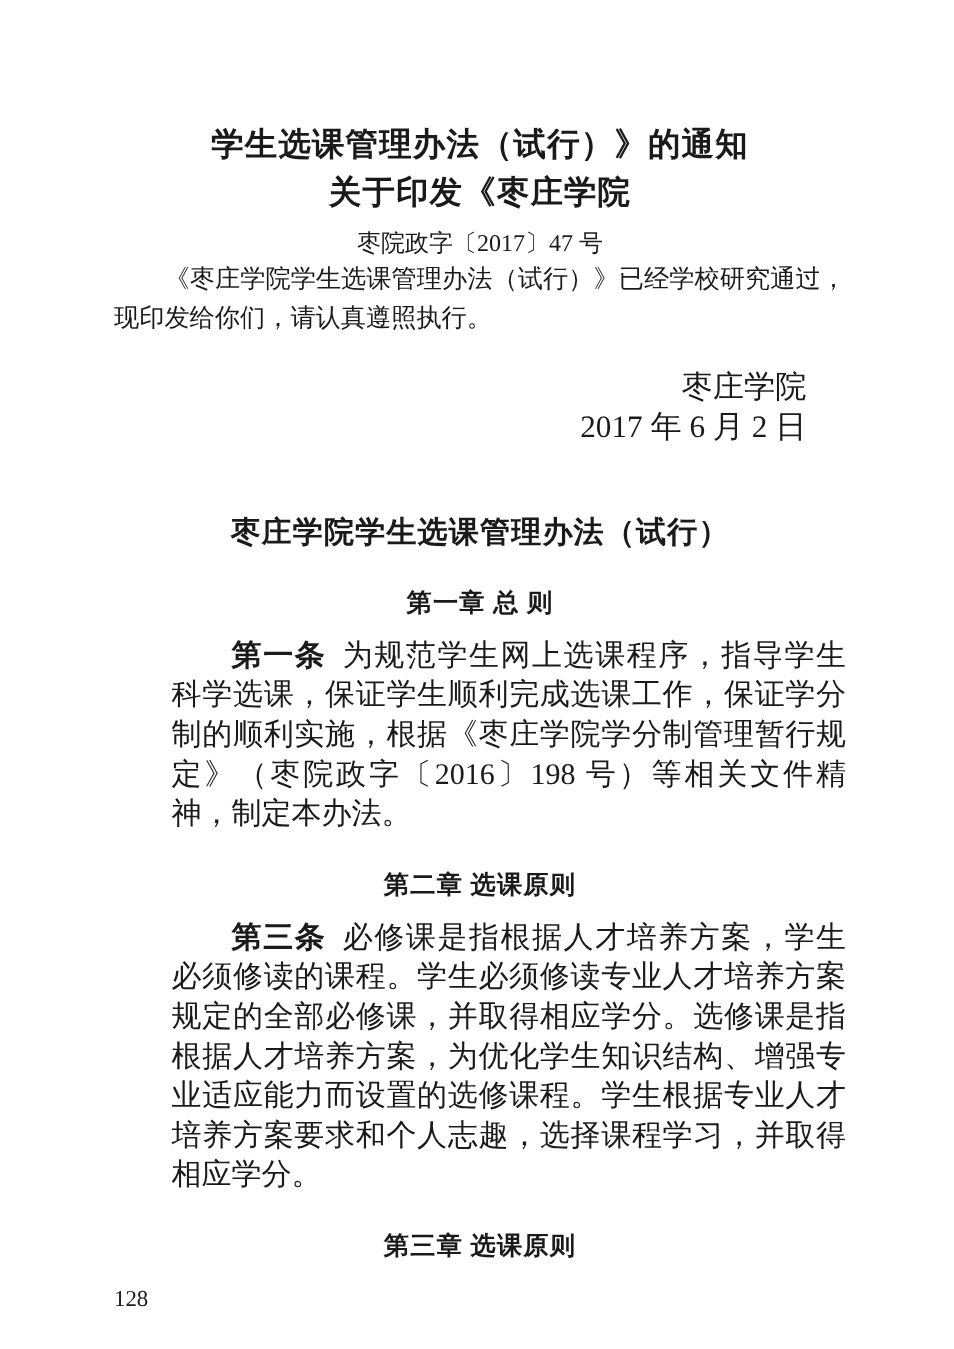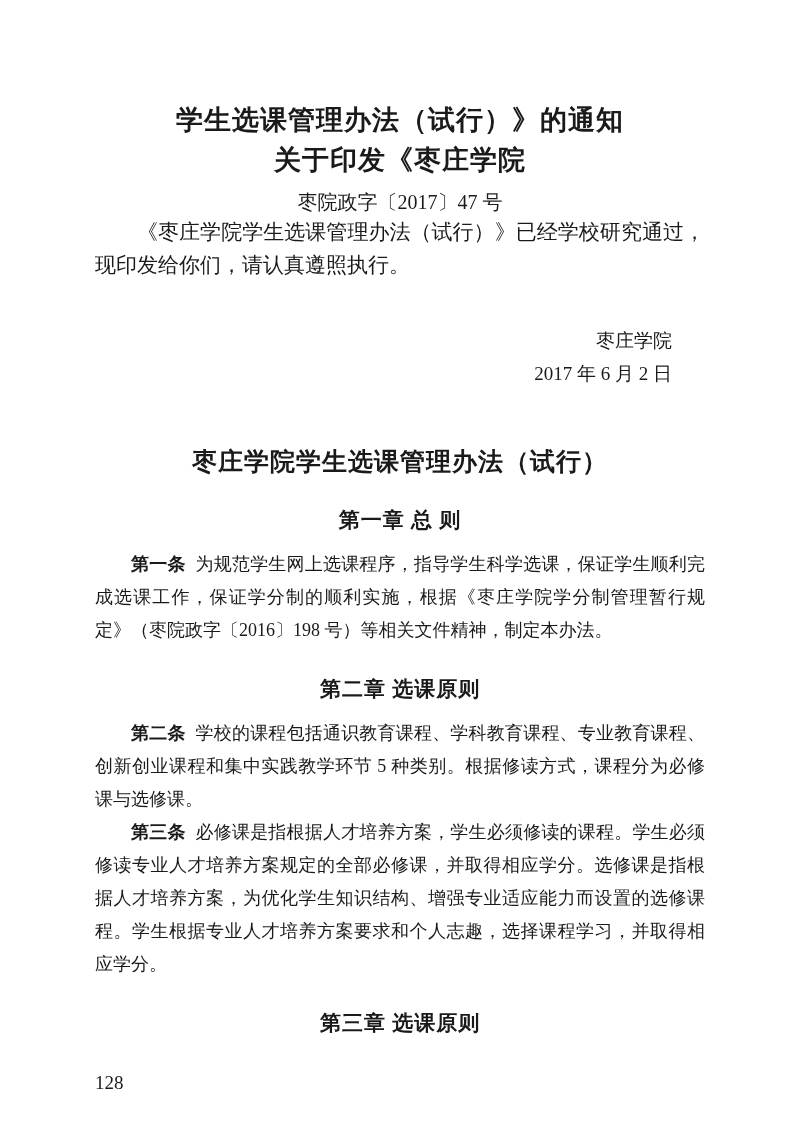--- a/index.html
+++ b/index.html
@@ -35,24 +35,24 @@
     line-height: 33px;
     margin-top: 38px;
   }
   .notice-body {
     font-size: 21px;
     line-height: 33px;
     text-indent: 2em;
     text-align: justify;
   }
   .signature-block {
-    margin-top: 42px;
+    margin-top: 24px;
     text-align: right;
     padding-right: 33px;
-    font-size: 19px;
+    font-size: 26px;
     line-height: 33px;
   }
   .signature-block .sig-line { display: block; }
   
   .regulation-title {
     margin-top: 55px;
     text-align: center;
     font-weight: bold;
     font-size: 25px;
     letter-spacing: 1px;
@@ -60,24 +60,25 @@
   .chapter-heading {
     text-align: center;
     font-weight: bold;
     font-size: 21px;
     margin-top: 28px;
     margin-bottom: 14px;
     letter-spacing: 1px;
   }
   .chapter-heading:first-of-type { margin-top: 48px; }
   .article {
-    font-size: 18px;
+    font-size: 25px;
     line-height: 33px;
     text-indent: 2em;
     text-align: justify;
+    margin-left: 48px;
   }
   .article-label {
     font-weight: bold;
     margin-right: 0.55em;
   }
   
   .page-number {
     position: absolute;
     left: 95px;
     top: 1072px;
@@ -106,23 +107,20 @@
 
   <div class="regulation-title">枣庄学院学生选课管理办法（试行）</div>
 
   <div class="chapter-heading">第一章 总 则</div>
   <p class="article">
     <span class="article-label">第一条</span><span>为规范学生网上选课程序，指导学生科学选课，保证学生顺利完成选课工作，保证学分制的顺利实施，根据《枣庄学院学分制管理暂行规定》（枣院政字〔2016〕198 号）等相关文件精神，制定本办法。</span>
   </p>
 
   <div class="chapter-heading">第二章 选课原则</div>
   <p class="article">
-    <span class="article-label">第二条</span><span>学校的课程包括通识教育课程、学科教育课程、专业教育课程、创新创业课程和集中实践教学环节 5 种类别。根据修读方式，课程分为必修课与选修课。</span>
-  </p>
-  <p class="article">
     <span class="article-label">第三条</span><span>必修课是指根据人才培养方案，学生必须修读的课程。学生必须修读专业人才培养方案规定的全部必修课，并取得相应学分。选修课是指根据人才培养方案，为优化学生知识结构、增强专业适应能力而设置的选修课程。学生根据专业人才培养方案要求和个人志趣，选择课程学习，并取得相应学分。</span>
   </p>
 
   <div class="chapter-heading">第三章 选课原则</div>
 
 </div>
 
 <div class="page-number">128</div>
 
 </body></html>

